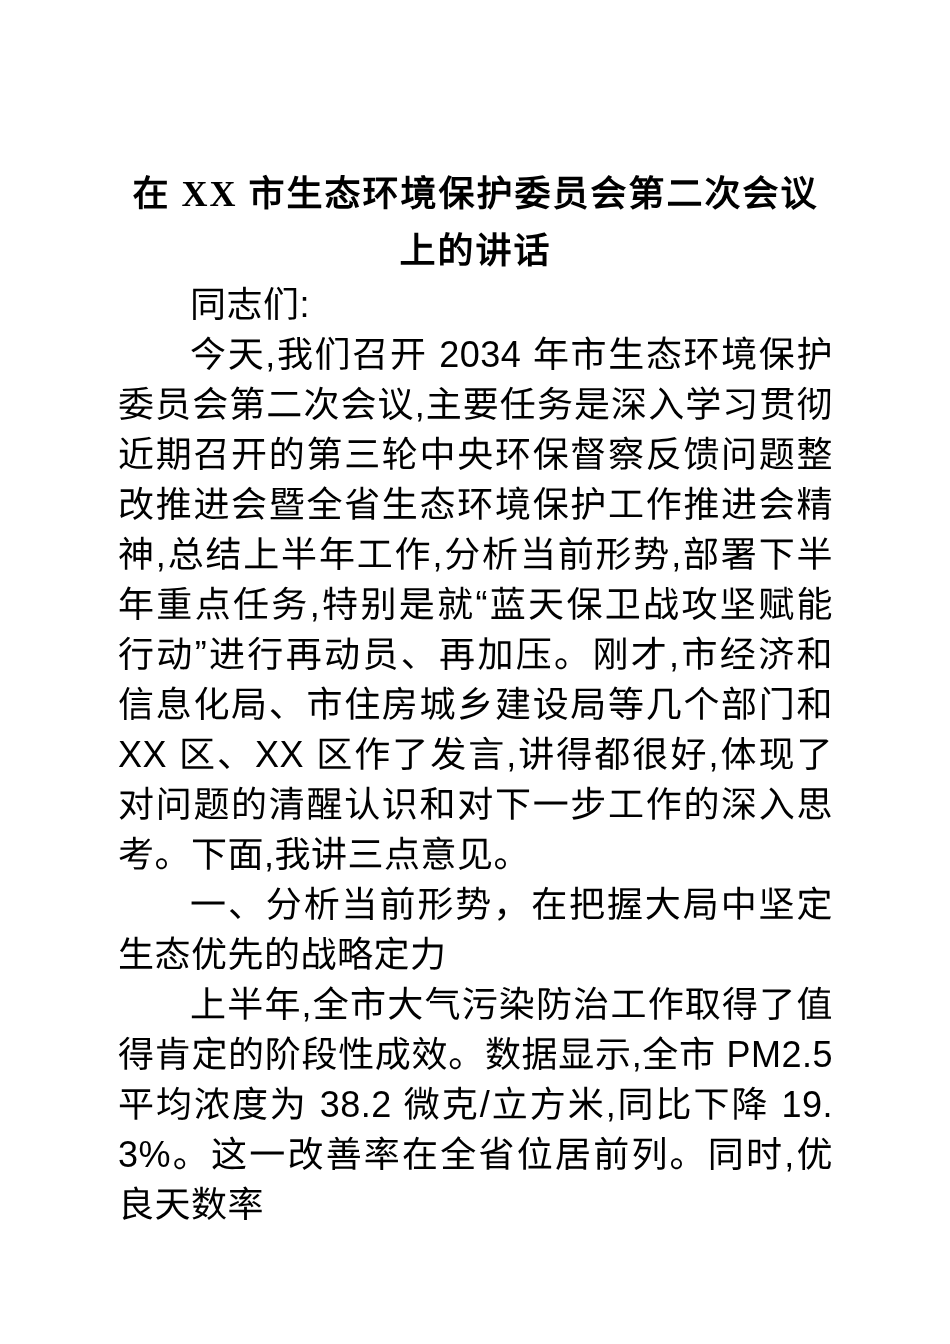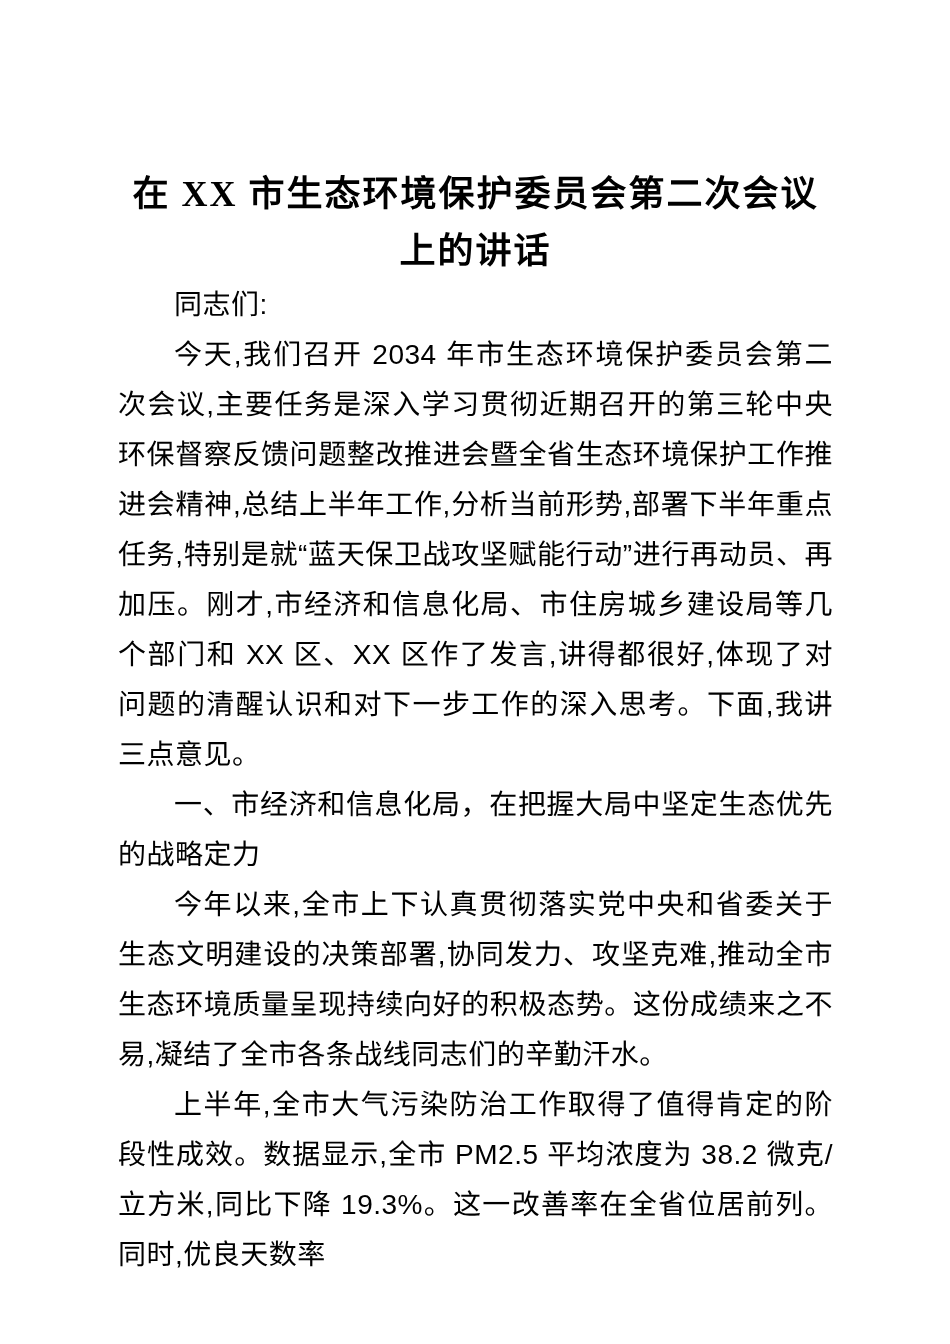--- a/index.html
+++ b/index.html
@@ -27,34 +27,33 @@
     font-weight: 700;
     font-size: 36px;
     line-height: 57px;
     letter-spacing: 2px;
     color: #000000;
   }
   .para {
     margin: 0;
     font-family: "Liberation Sans", "DejaVu Sans", sans-serif;
     font-weight: 400;
-    font-size: 28px;
+    font-size: 36px;
     line-height: 50px;
     letter-spacing: 0.5px;
     text-align: justify;
     text-indent: 2em;
     color: #000000;
     word-break: break-all;
   }
 </style>
 </head>
 <body>
 
 <div class="page">
   <div class="content">
     <h1 class="doc-title">在 XX 市生态环境保护委员会第二次会议上的讲话</h1>
     <p class="para">同志们:</p>
     <p class="para">今天,我们召开 2034 年市生态环境保护委员会第二次会议,主要任务是深入学习贯彻近期召开的第三轮中央环保督察反馈问题整改推进会暨全省生态环境保护工作推进会精神,总结上半年工作,分析当前形势,部署下半年重点任务,特别是就“蓝天保卫战攻坚赋能行动”进行再动员、再加压。刚才,市经济和信息化局、市住房城乡建设局等几个部门和 XX 区、XX 区作了发言,讲得都很好,体现了对问题的清醒认识和对下一步工作的深入思考。下面,我讲三点意见。</p>
-    <p class="para">一、市经济和信息化局，在把握大局中坚定生态优先的战略定力</p>
-    <p class="para">今年以来,全市上下认真贯彻落实党中央和省委关于生态文明建设的决策部署,协同发力、攻坚克难,推动全市生态环境质量呈现持续向好的积极态势。这份成绩来之不易,凝结了全市各条战线同志们的辛勤汗水。</p>
+    <p class="para">一、分析当前形势，在把握大局中坚定生态优先的战略定力</p>
     <p class="para">上半年,全市大气污染防治工作取得了值得肯定的阶段性成效。数据显示,全市 PM2.5 平均浓度为 38.2 微克/立方米,同比下降 19.3%。这一改善率在全省位居前列。同时,优良天数率</p>
   </div>
 </div>
 
 </body></html>

